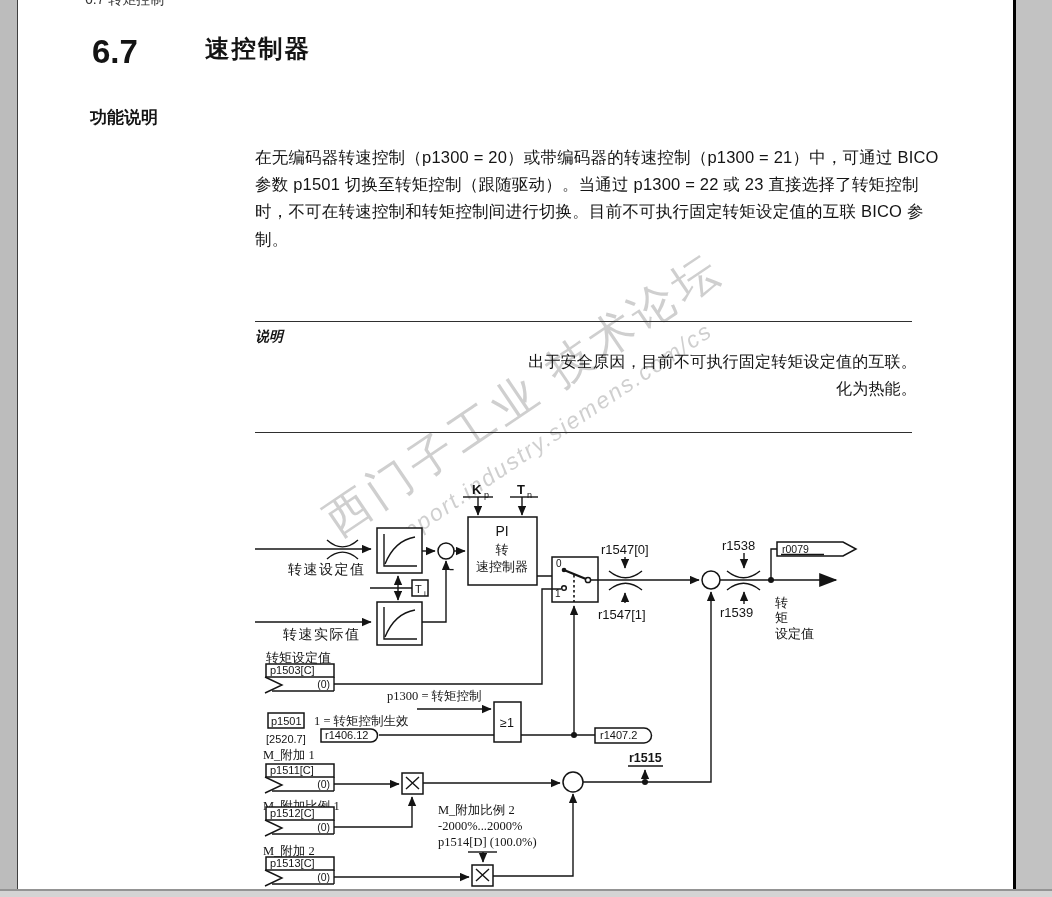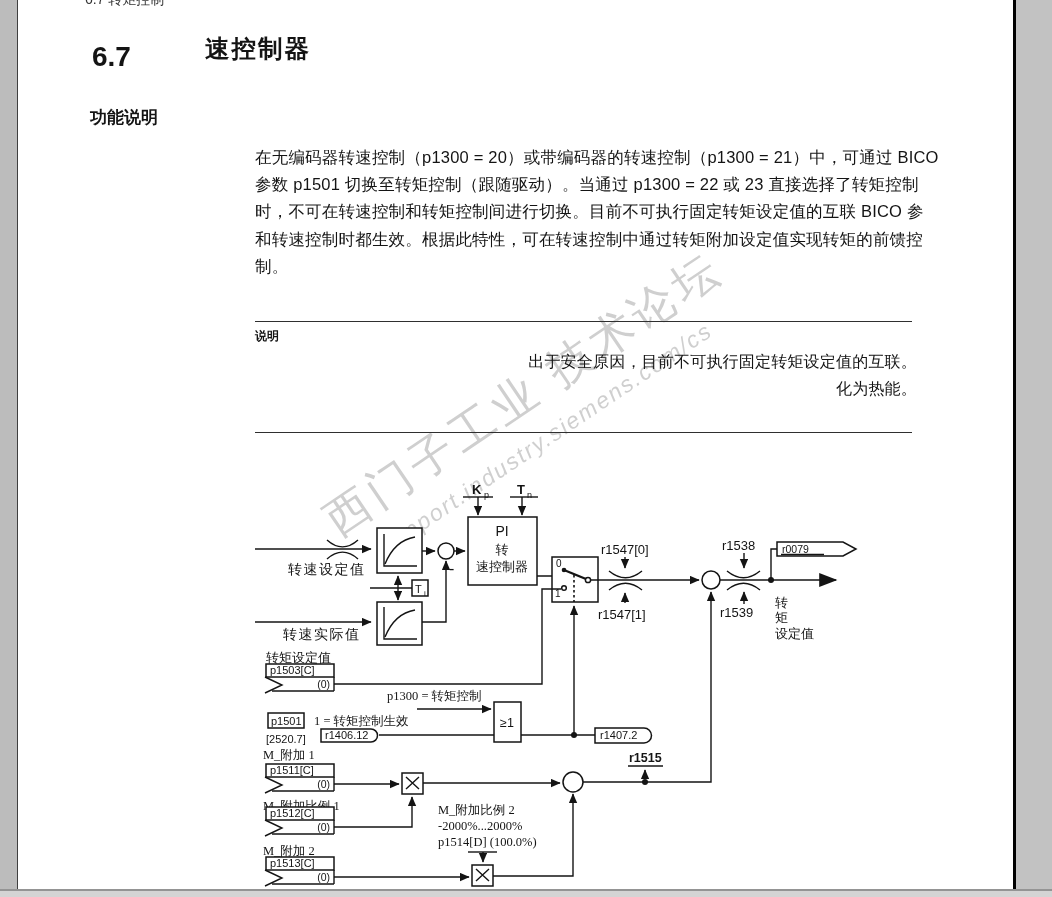--- a/index.html
+++ b/index.html
@@ -30,35 +30,34 @@
 <div class="page">
 
   <div class="watermark">
     <div class="wm1">西门子工业 技术论坛</div>
     <div class="wm2">support.industry.siemens.com/cs</div>
   </div>
 
   <div class="content">
     <div class="t" style="left:67px;top:-9px;font-size:14px;color:#333;">6.7 转矩控制</div>
 
-    <div class="t bold" style="left:74px;top:41px;font-size:28px;">6.7</div>
+    <div class="t bold" style="left:74px;top:33px;font-size:33px;">6.7</div>
     <div class="t bold" style="left:187px;top:32px;font-size:24.5px;letter-spacing:2px;">速控制器</div>
 
     <div class="t bold" style="left:72px;top:106px;font-size:17px;text-align:center;">功能说明</div>
 
     <div class="t para" style="left:237px;top:147px;width:662px;font-size:16.5px;letter-spacing:0.2px;">
       <div>在无编码器转速控制（p1300 = 20）或带编码器的转速控制（p1300 = 21）中，可通过 BICO</div>
       <div>参数 p1501 切换至转矩控制（跟随驱动）。当通过 p1300 = 22 或 23 直接选择了转矩控制</div>
       <div>时，不可在转速控制和转矩控制间进行切换。目前不可执行固定转矩设定值的互联 BICO 参</div>
-      <div>和转速控制时都生效。根据此特性，可在转速控制中通过转矩附加设定值实现转矩的前馈控</div>
       <div>制。</div>
     </div>
 
     <div class="rule" style="left:237px;top:321px;width:657px;"></div>
-    <div class="t bold" style="left:237px;top:328px;font-size:12px;">说明</div>
+    <div class="t bold" style="left:237px;top:328px;font-size:14px;font-style:italic;">说明</div>
     <div class="t note" style="left:237px;top:352px;width:662px;font-size:16px;letter-spacing:0.2px;text-align:right;">
       <div>出于安全原因，目前不可执行固定转矩设定值的互联。</div>
       <div>化为热能。</div>
     </div>
     <div class="rule" style="left:237px;top:432px;width:657px;"></div>
   </div>
 </div>
 
 <svg id="diagram" width="1052" height="897" viewBox="0 0 1052 897">
   <defs>

